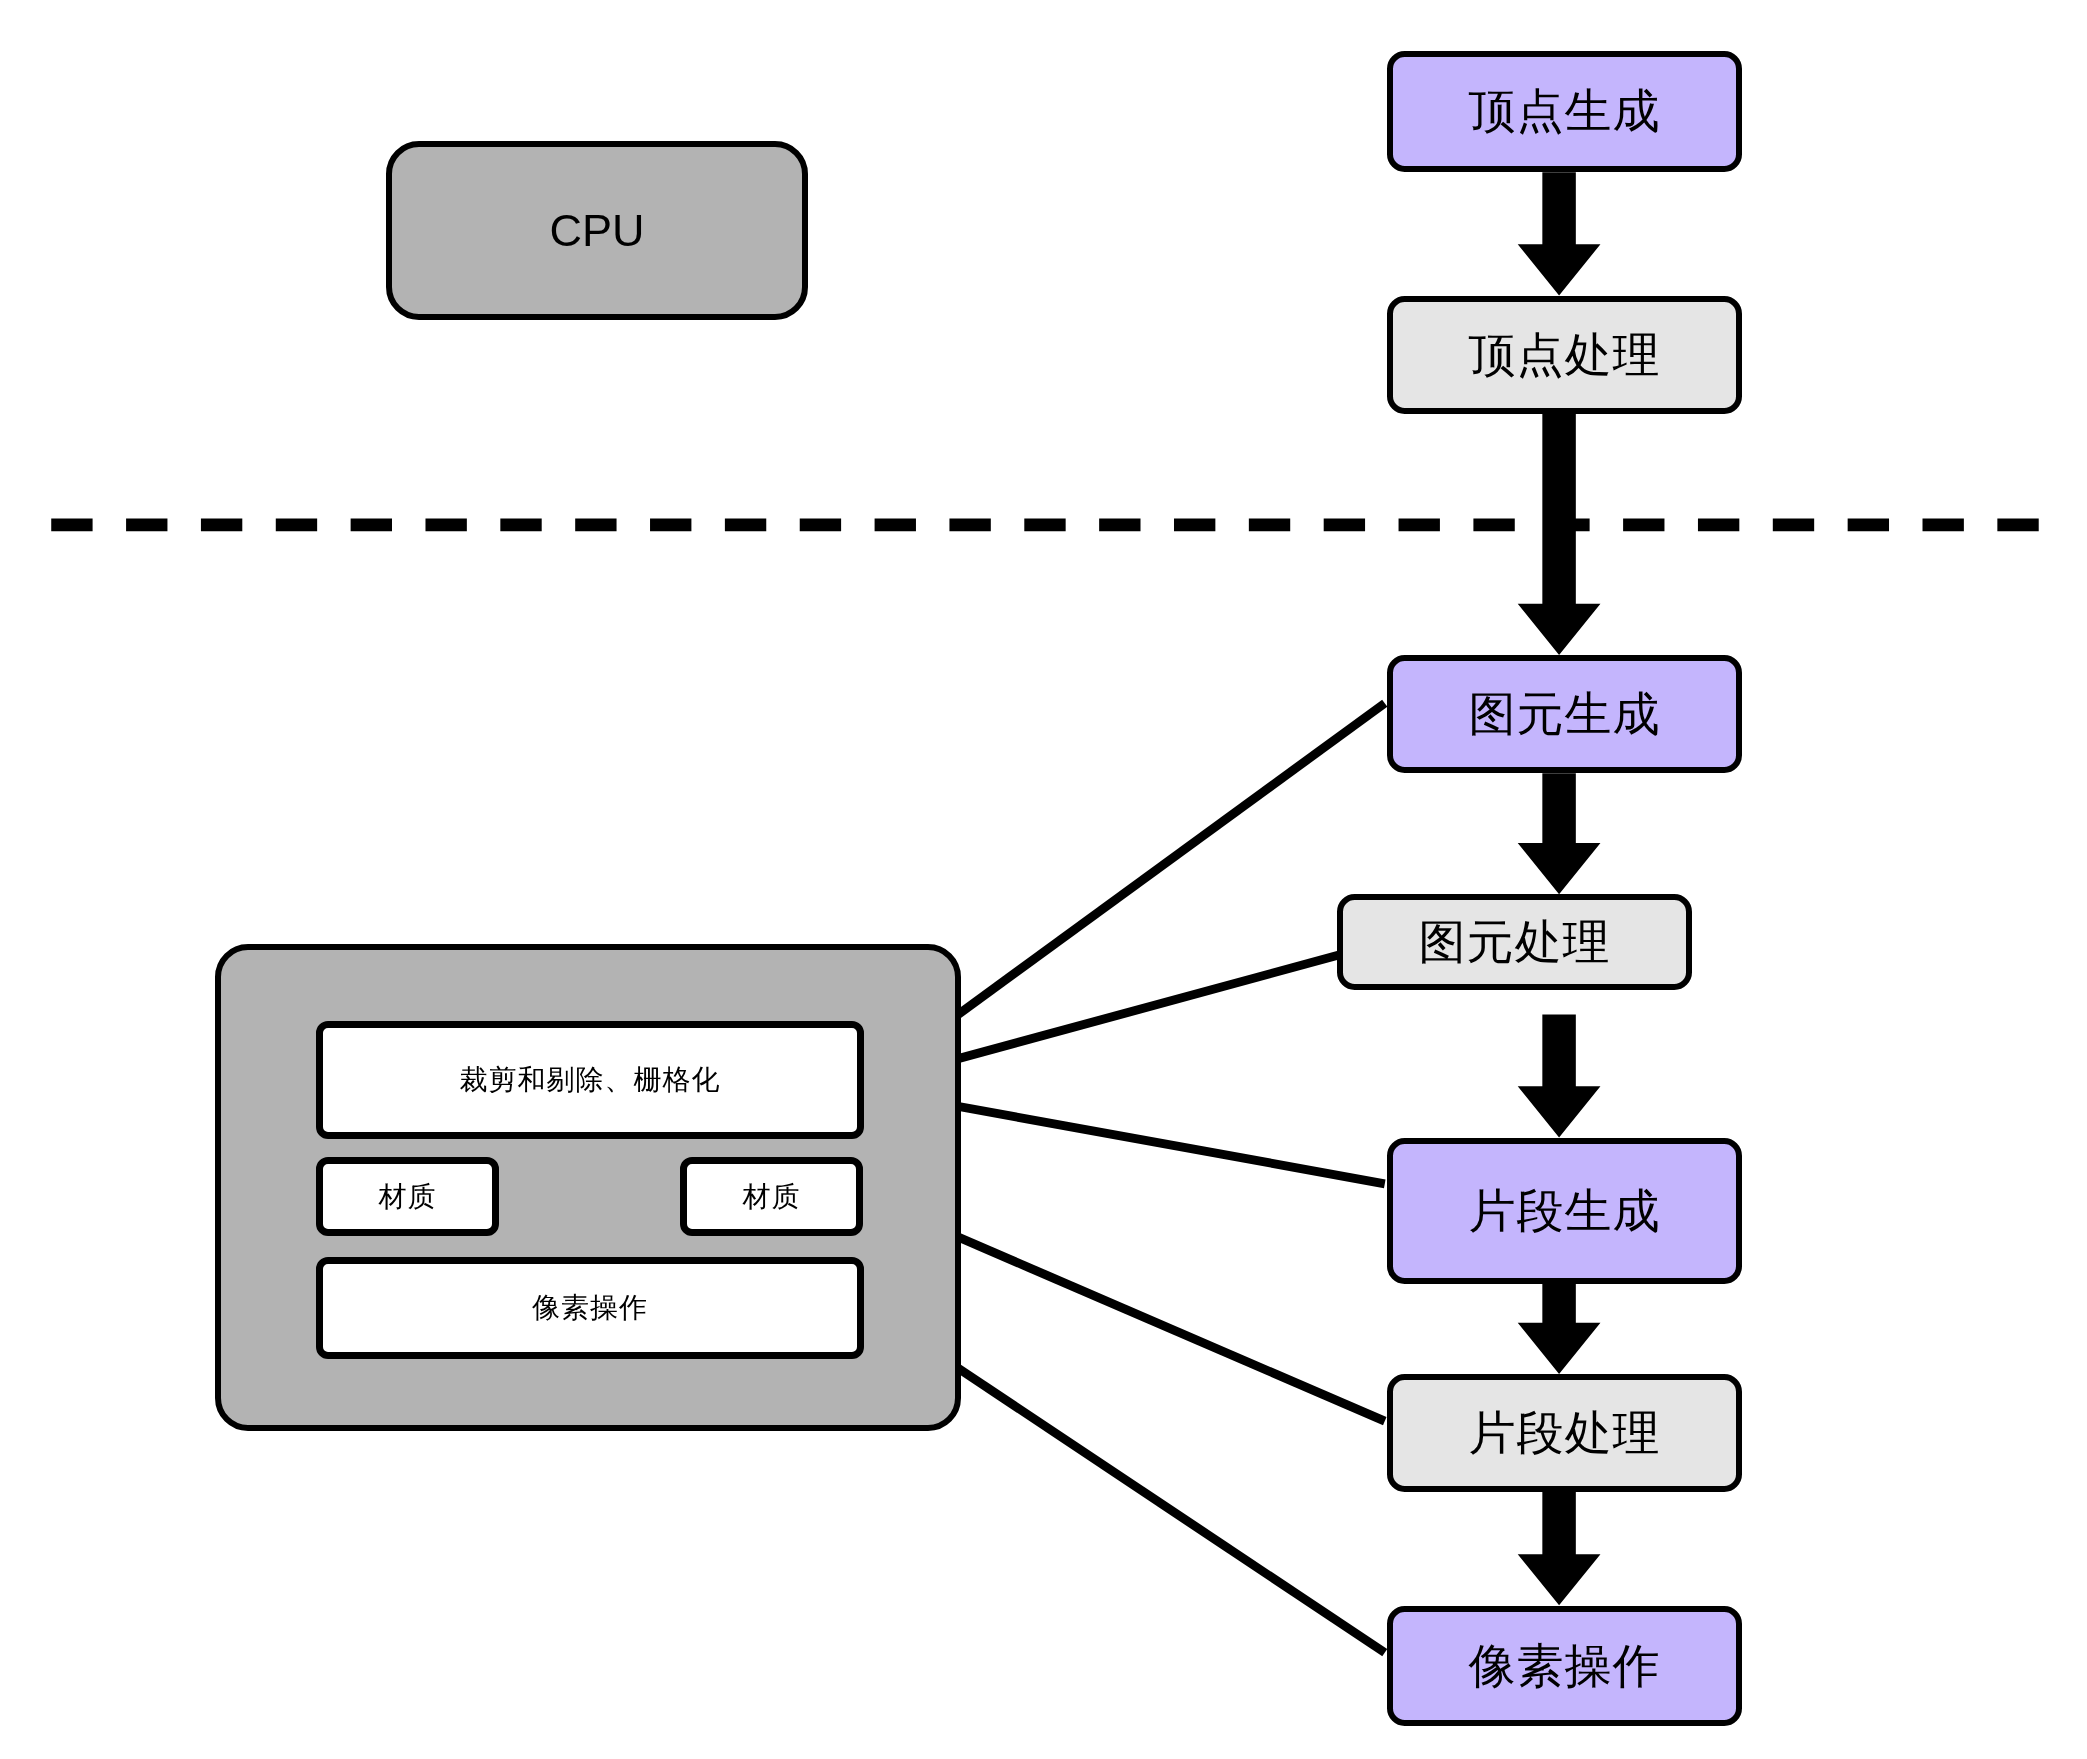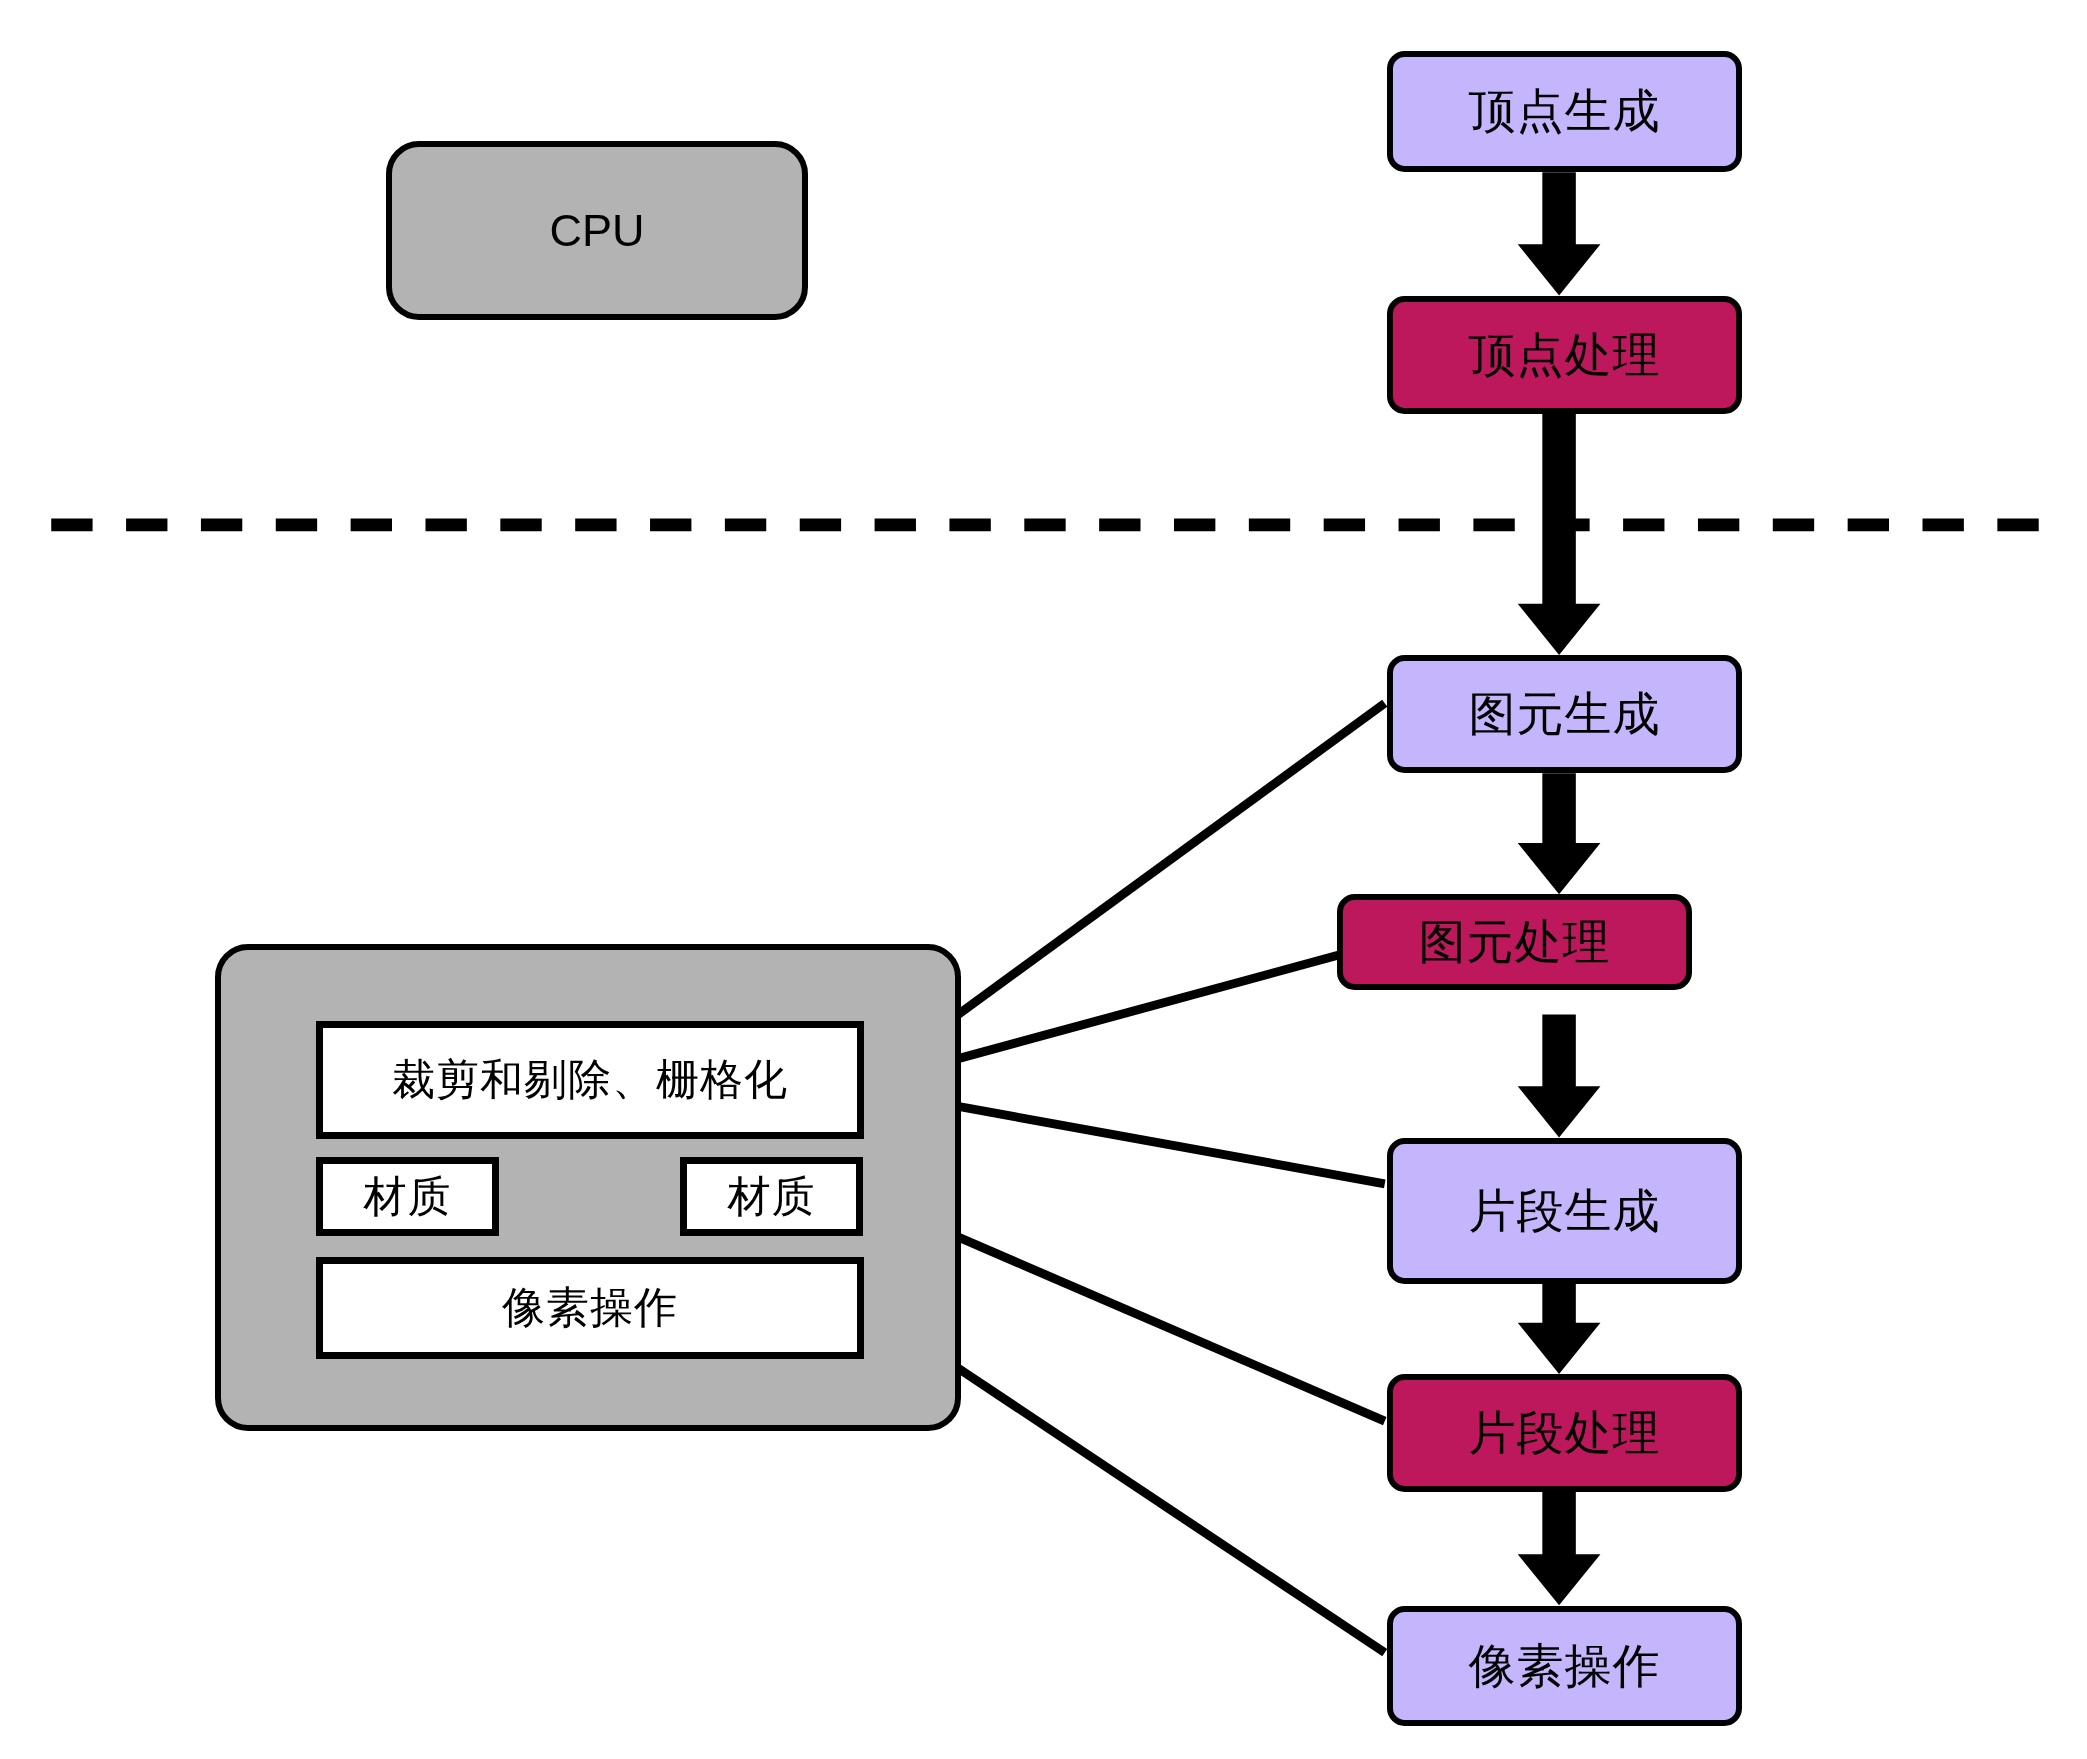--- a/index.html
+++ b/index.html
@@ -32,36 +32,36 @@
     color: #000000;
     font-family: "Liberation Sans", "DejaVu Sans", sans-serif;
   }
   .pipe-box {
     border: 6.9px solid #000000;
     border-radius: 17.7px;
     font-size: 47px;
     letter-spacing: 1px;
   }
   .pink { background: #c4b5fd; font-family: Liberation Serif, serif; }
-  .teal { background: #be185d; }
+  .teal { background: #e5e5e5; }
   .chip {
     background: #B3B3B3;
     border: 6.9px solid #000000;
     border-radius: 33px;
   }
   .cpu-label {
     font-size: 45px;
     color: #000000;
     justify-content: center;
   }
   .inner-box {
     background: #FFFFFF;
     border: 7.9px solid #000000;
-    border-radius: 0;
-    font-size: 43px;
+    border-radius: 12px;
+    font-size: 28px;
     letter-spacing: 1px;
   }
 </style>
 </head>
 <body>
 
 <div id="stage">
 
   <svg class="layer" viewBox="0 0 2119 1786" xmlns="http://www.w3.org/2000/svg">
     <defs>

